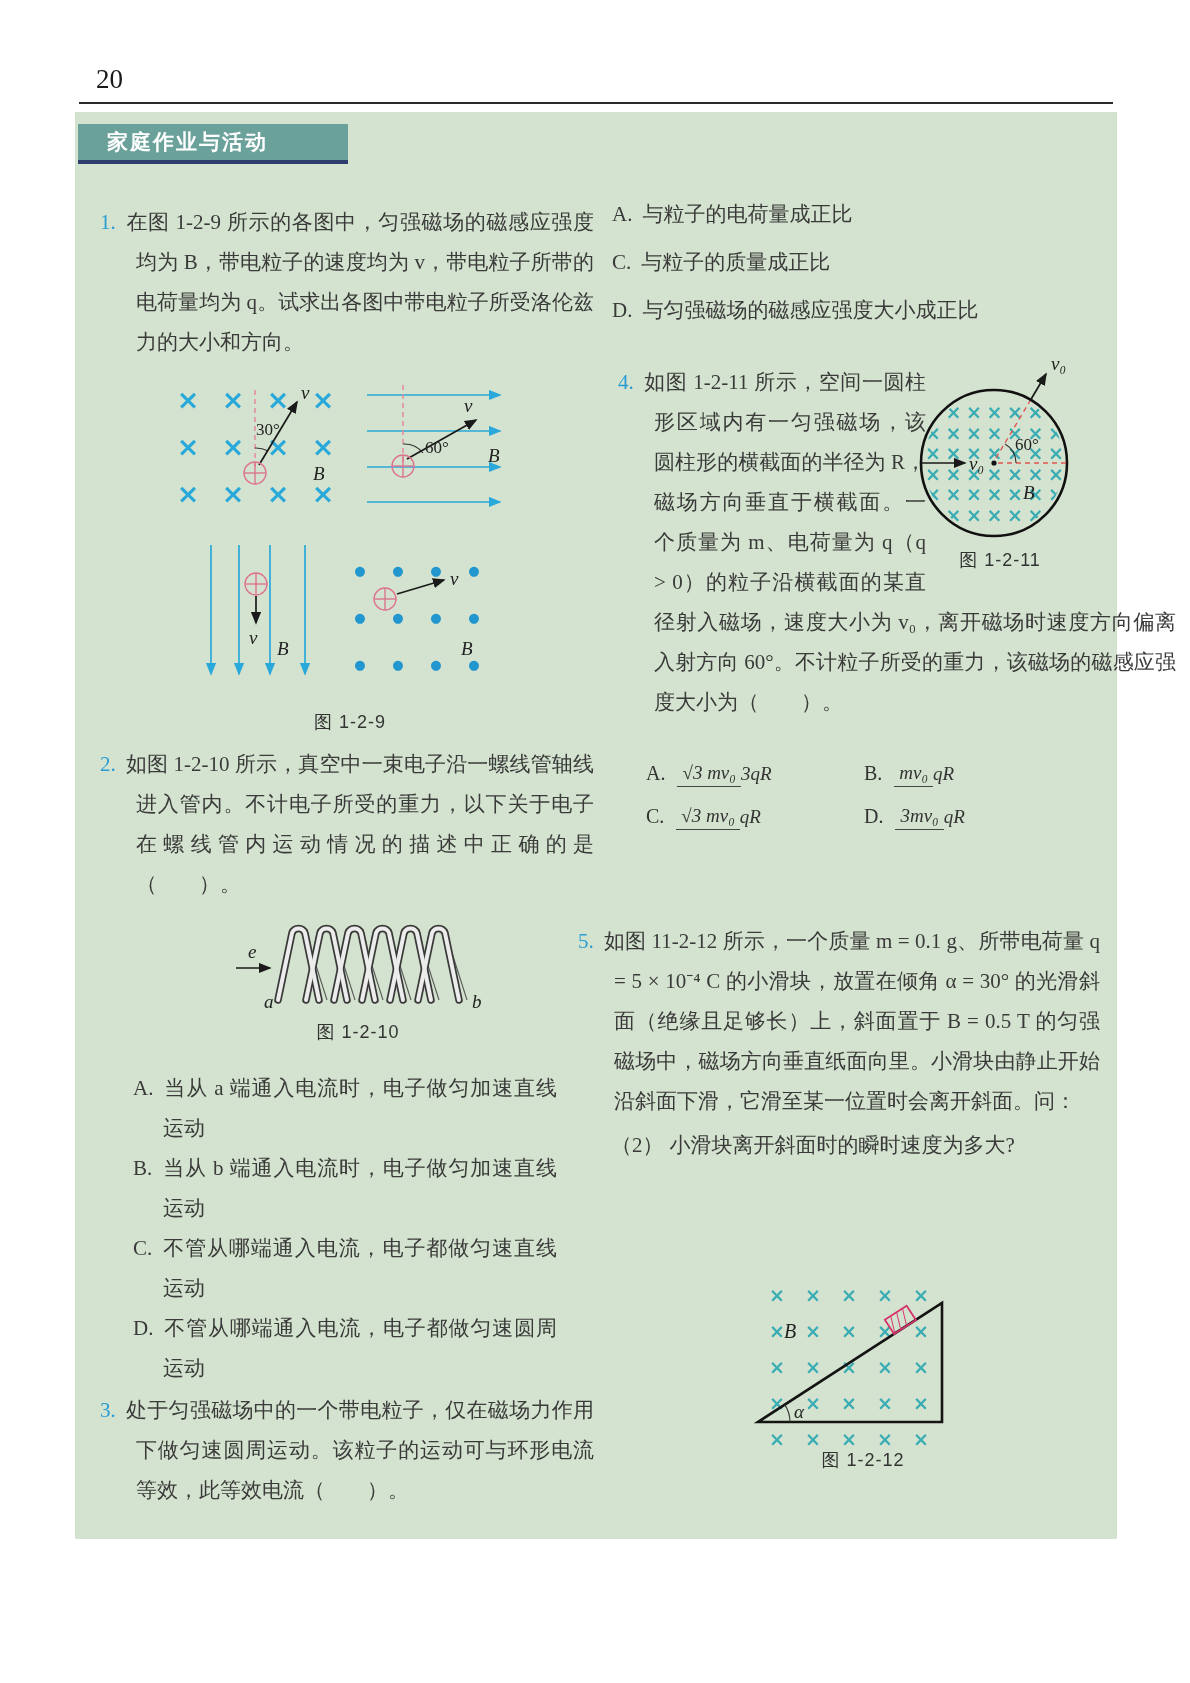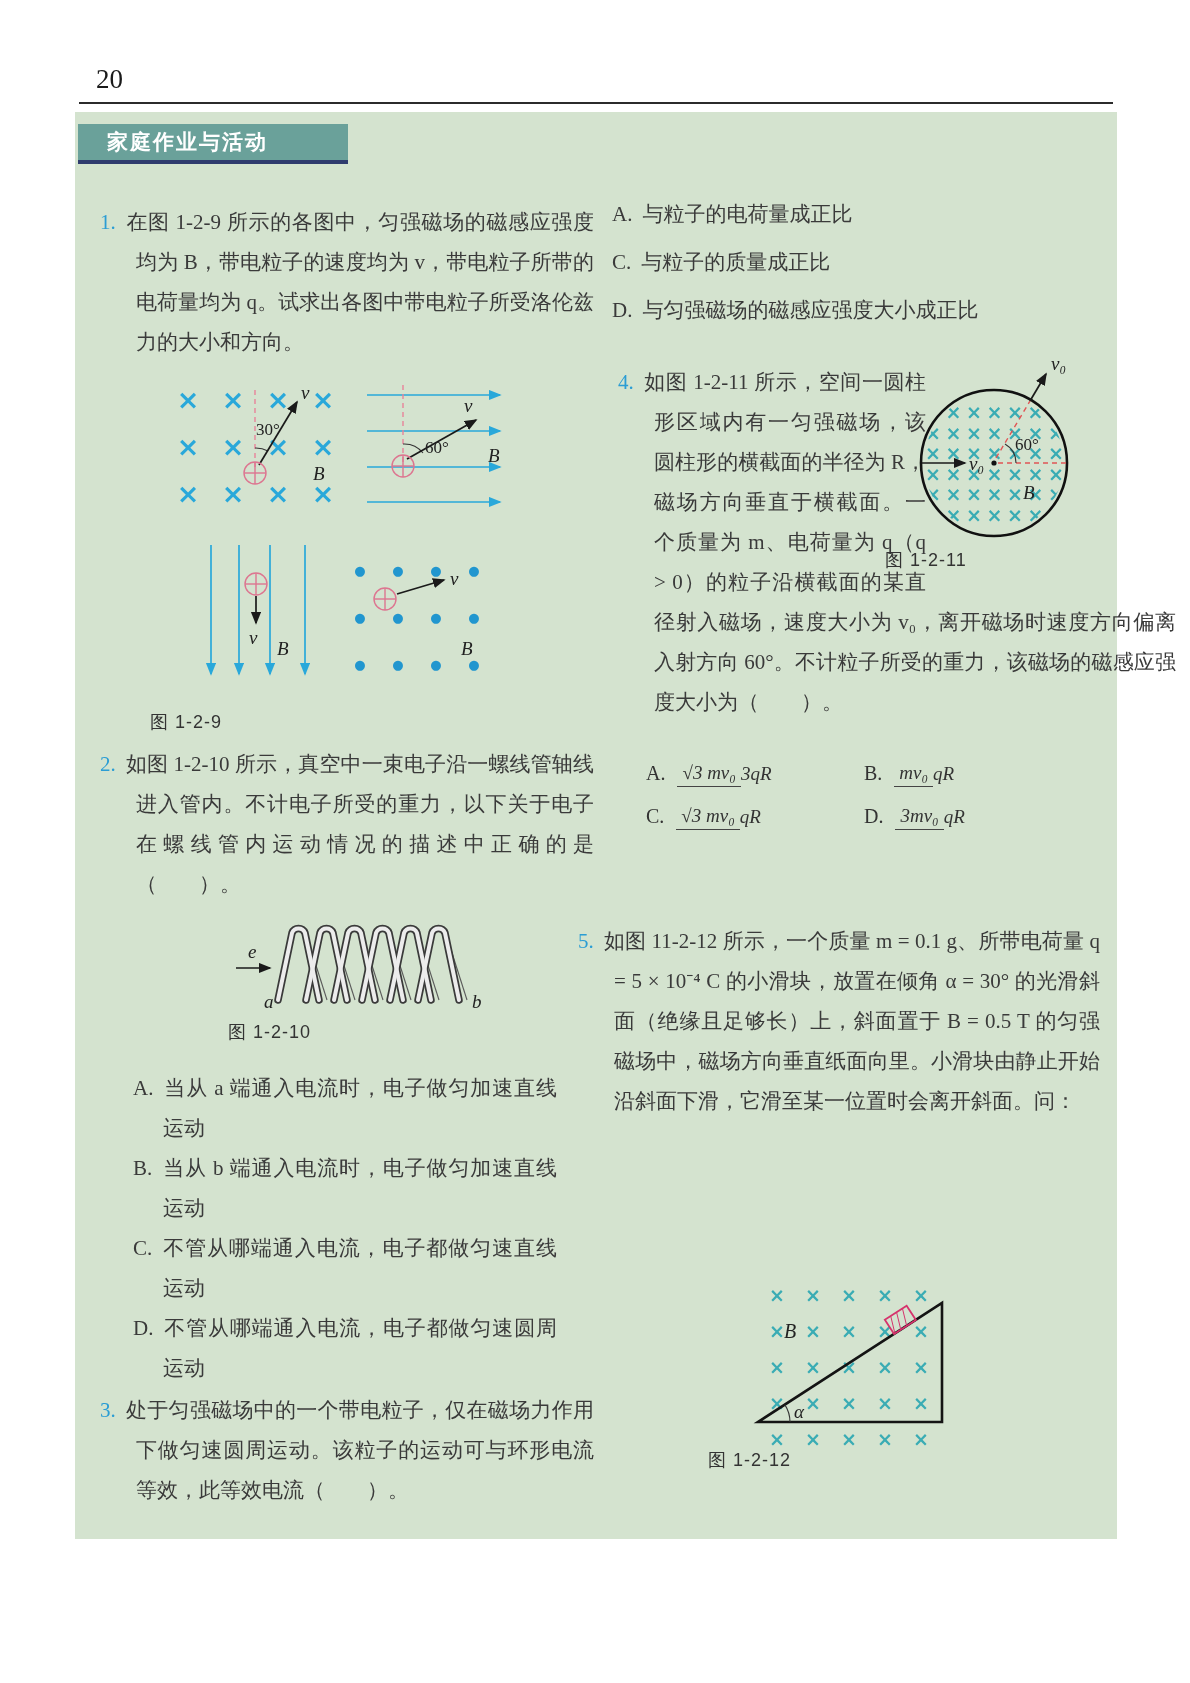--- a/index.html
+++ b/index.html
@@ -17,21 +17,21 @@
     font-size:21px;font-weight:bold;letter-spacing:2px;
     border-bottom:4px solid #2f3c6e;
   }
   .prob{font-size:21px;line-height:40px;text-align:justify;padding-left:36px;text-indent:-36px;}
   .pnum{color:#2b9dd4;margin-right:10px;}
   .opts .opt{font-size:21px;line-height:40px;padding-left:30px;text-indent:-30px;text-align:justify;}
   .opts-wide .opt{line-height:48px;}
   .opt-label{margin-right:10px;}
   .caption{
     font-family:"Liberation Sans",sans-serif;font-size:18px;font-weight:500;
-    color:#333;text-align:left;letter-spacing:1px;
+    color:#333;text-align:center;letter-spacing:1px;
   }
   .float-spacer{float:right;width:250px;height:238px;}
   .fr-grid{display:grid;grid-template-columns:218px 218px;row-gap:16px;}
   .fopt{display:flex;align-items:center;font-size:20px;color:#333;}
   .fopt .opt-label{margin-right:12px;}
   .frac{display:inline-flex;flex-direction:row;text-align:center;
         font-style:italic;font-size:19px;line-height:25px;}
   .frac .fnum{border-bottom:1.6px solid #444;padding:0 5px 1px 5px;}
   .frac .fden{padding-top:1px;}
   .subq{font-size:21px;line-height:48px;padding-left:33px;text-align:justify;}
@@ -334,20 +334,21 @@
           <span class="fnum">3mv₀</span>
           <span class="fden">qR</span>
         </span>
     </div>
   </div>
 
   <div class="abs" style="left:578px;top:921px;width:522px;">
     <div class="prob">
       <span class="pnum">5.</span><span>如图 11-2-12 所示，一个质量 m = 0.1 g、所带电荷量 q = 5 × 10⁻⁴ C 的小滑块，放置在倾角 α = 30° 的光滑斜面（绝缘且足够长）上，斜面置于 B = 0.5 T 的匀强磁场中，磁场方向垂直纸面向里。小滑块由静止开始沿斜面下滑，它滑至某一位置时会离开斜面。问：</span>
     </div>
+    <div class="subq"><span class="sub-label">（2）</span><span>小滑块离开斜面时的瞬时速度为多大?</span></div>
   </div>
 
   <div class="abs" style="left:708px;top:1282px;width:310px;height:172px;">
     <svg width="310" height="172" viewBox="0 0 310 172">
       <g class="xg-teal">
           <text x="69" y="20">×</text>
           <text x="105" y="20">×</text>
           <text x="141" y="20">×</text>
           <text x="177" y="20">×</text>
           <text x="213" y="20">×</text>

